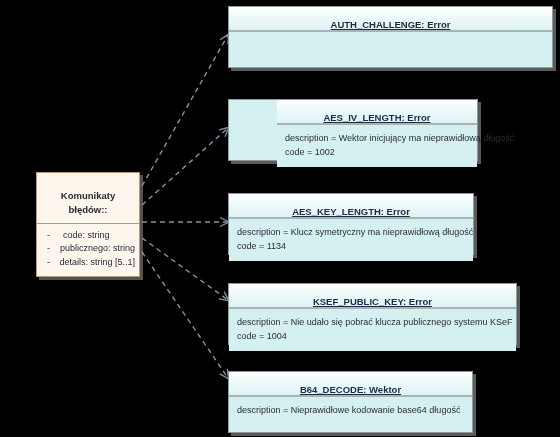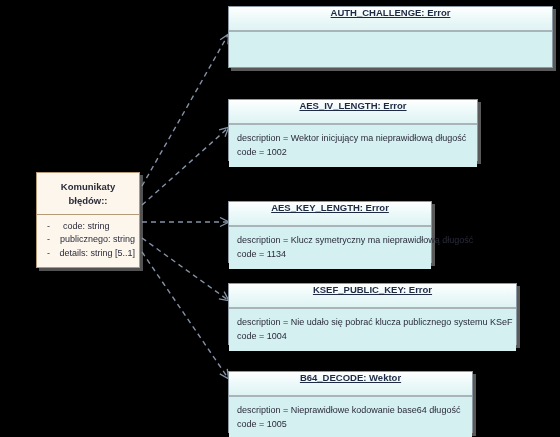--- a/index.html
+++ b/index.html
@@ -34,21 +34,21 @@
 
   
   .class-box {
     position: absolute;
     box-sizing: border-box;
     background: #fdf6ec;
     border: 1px solid #b59a78;
     box-shadow: 3px 3px 0 rgba(150,150,150,0.55);
   }
   .class-box .cb-header {
-    padding: 7px 6px 6px 6px;
+    padding: 16px 6px 6px 6px;
     text-align: center;
     font-size: 9.5px;
     font-weight: bold;
     color: #2b2b3a;
     line-height: 1.45;
     border-bottom: 1px solid #b59a78;
   }
   .class-box .cb-body {
     padding: 5px 4px 6px 4px;
   }
@@ -70,21 +70,21 @@
     position: absolute;
     box-sizing: border-box;
     border: 1px solid #8e9aa3;
     background: #d4f0f0;
     box-shadow: 3px 3px 0 rgba(150,150,150,0.6);
   }
   .inst-header {
     height: 25px;
     box-sizing: border-box;
     display: flex;
-    align-items: flex-start;
+    align-items: flex-end;
     justify-content: center;
     background: linear-gradient(to bottom, #ffffff 0%, #eaf8f8 55%, #dff3f3 100%);
     border-bottom: 2px solid #a9b3ba;
     font-size: 9.5px;
     font-weight: bold;
     color: #1f2a44;
   }
   .inst-title {
     text-decoration: underline;
     white-space: nowrap;
@@ -140,31 +140,31 @@
       </div>
     </div>
   </div>
 
   <div class="inst-box" style="left:228px; top:6px; width:325px; height:62px;">
     <div class="inst-header">
       <span class="inst-title">AUTH_CHALLENGE: Error</span>
     </div>
   </div>
 
-  <div class="inst-box" style="left:228px; top:99px; width:250px; height:62px;">
+  <div class="inst-box" style="left:228px; top:99px; width:250px; height:62px;padding-left:48px;">
     <div class="inst-header">
       <span class="inst-title">AES_IV_LENGTH: Error</span>
     </div>
     <div class="inst-body">
       <div class="inst-line">description = Wektor inicjujący ma nieprawidłową długość</div>
       <div class="inst-line">code = 1002</div>
     </div>
   </div>
 
-  <div class="inst-box" style="left:228px; top:193px; width:204px; height:62px;margin-top:8px;">
+  <div class="inst-box" style="left:228px; top:193px; width:246px; height:62px;">
     <div class="inst-header">
       <span class="inst-title">AES_KEY_LENGTH: Error</span>
     </div>
     <div class="inst-body">
       <div class="inst-line">description = Klucz symetryczny ma nieprawidłową długość</div>
       <div class="inst-line">code = 1134</div>
     </div>
   </div>
 
   <div class="inst-box" style="left:228px; top:283px; width:289px; height:62px;">
@@ -176,17 +176,16 @@
       <div class="inst-line">code = 1004</div>
     </div>
   </div>
 
   <div class="inst-box" style="left:228px; top:371px; width:245px; height:62px;">
     <div class="inst-header">
       <span class="inst-title">B64_DECODE: Wektor</span>
     </div>
     <div class="inst-body">
       <div class="inst-line">description = Nieprawidłowe kodowanie base64 długość</div>
-      <div class="inst-line">code = 1005</div>
     </div>
   </div>
 
 </div>
 
 </body></html>

